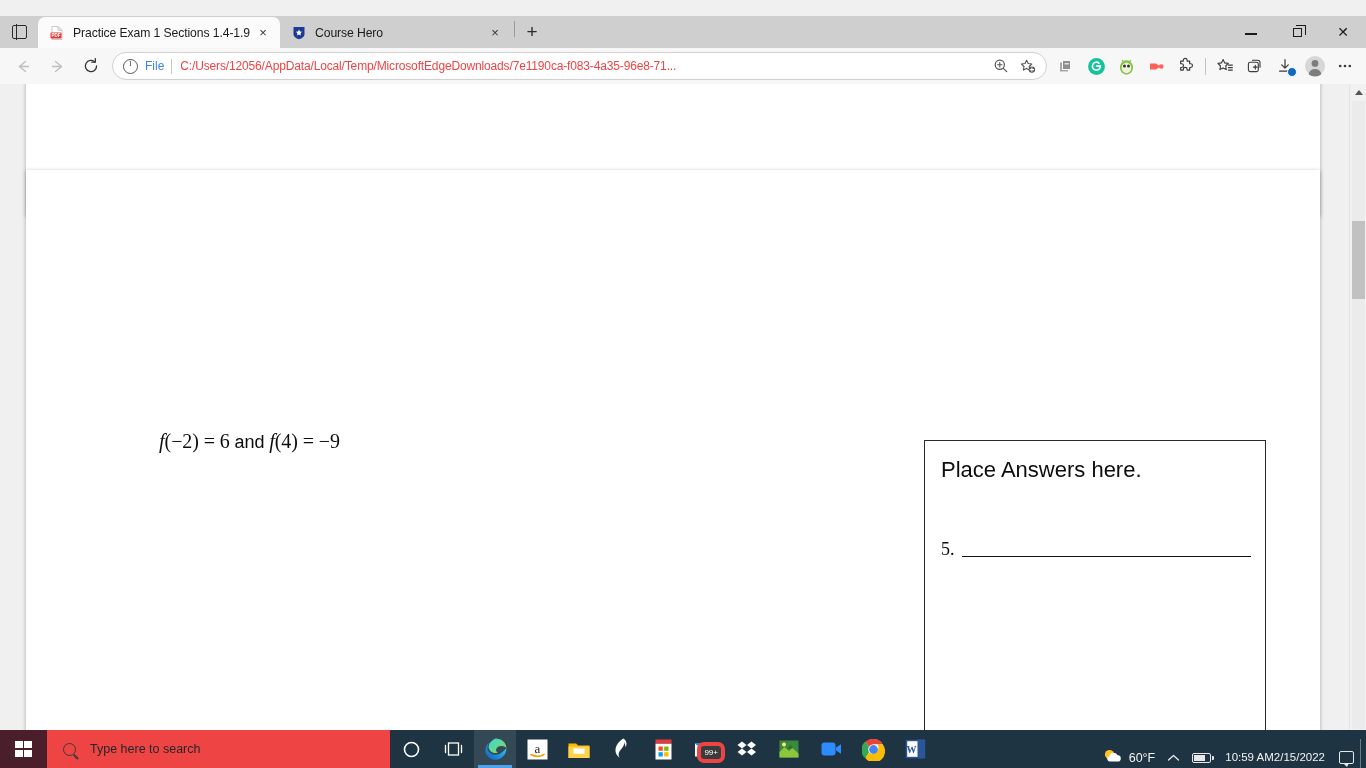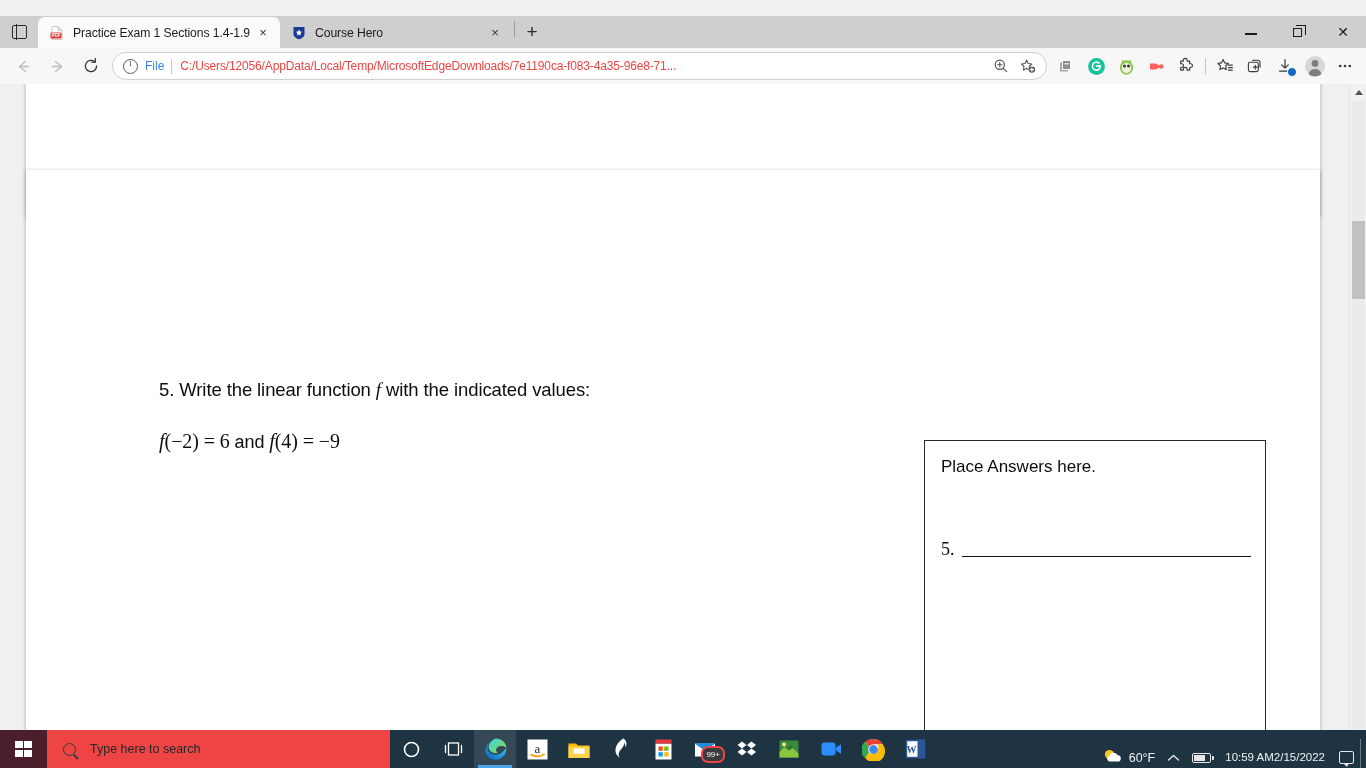--- a/index.html
+++ b/index.html
@@ -177,21 +177,21 @@
 
   .answerbox {
     position: absolute;
     left: 898px; top: 270px;
     width: 342px; height: 360px;
     border: 1.5px solid #2a2a2a;
     background: #fff;
   }
   .ab-title {
     position: absolute; left: 16px; top: 16px;
-    font-size: 17px; color: #0d0d0d;
+    font-size: 22px; color: #0d0d0d;
   }
   .ab-row {
     position: absolute; left: 16px;
     display: flex; align-items: flex-end;
     width: 310px;
   }
   .ab-num { font-size: 18px; color: #0d0d0d; font-family: "Liberation Serif", serif; }
   .ab-rule {
     flex: 1 1 auto;
     height: 0; border-bottom: 1.6px solid #111;
@@ -275,21 +275,21 @@
   .tb-item.active::after {
     content: ""; position: absolute; left: 4px; right: 4px; bottom: 0;
     height: 3px; background: #4aa3ec;
   }
   .badge {
     position: absolute; right: 1px; bottom: 5px;
     background: #3b3b3b; color: #fff;
     font-size: 8px; line-height: 1;
     padding: 2.5px 3px;
     border-radius: 7px;
-    border: 2px solid #ef4444;
+    border: 4px solid #ef4444;
     text-align: center;
   }
 
   .tray {
     position: absolute; right: 0; top: 0;
     height: 55px;
     display: flex; align-items: center;
   }
   .tray-item {
     display: flex; align-items: center; justify-content: center;
@@ -507,26 +507,20 @@
       </svg>
     </div>
   </div>
 
   <div class="content">
 
     <div class="page" id="page-top"></div>
 
     <div class="page" id="page-main">
 
-      <div class="q-text" id="q-line1">
-        <span>5.</span>
-        <span>Write the linear function</span>
-        <span class="ital">f</span>
-        <span>with the indicated values:</span>
-      </div>
 
       <div class="q-text mathser" id="q-line2">
         <span class="ital">f</span><span>(−2)</span>
         <span>= 6</span>
         <span style="font-family:'Liberation Sans',sans-serif;font-size:0.9em;">and</span>
         <span class="ital">f</span><span>(4)</span>
         <span>= −9</span>
       </div>
 
       <div class="answerbox">

